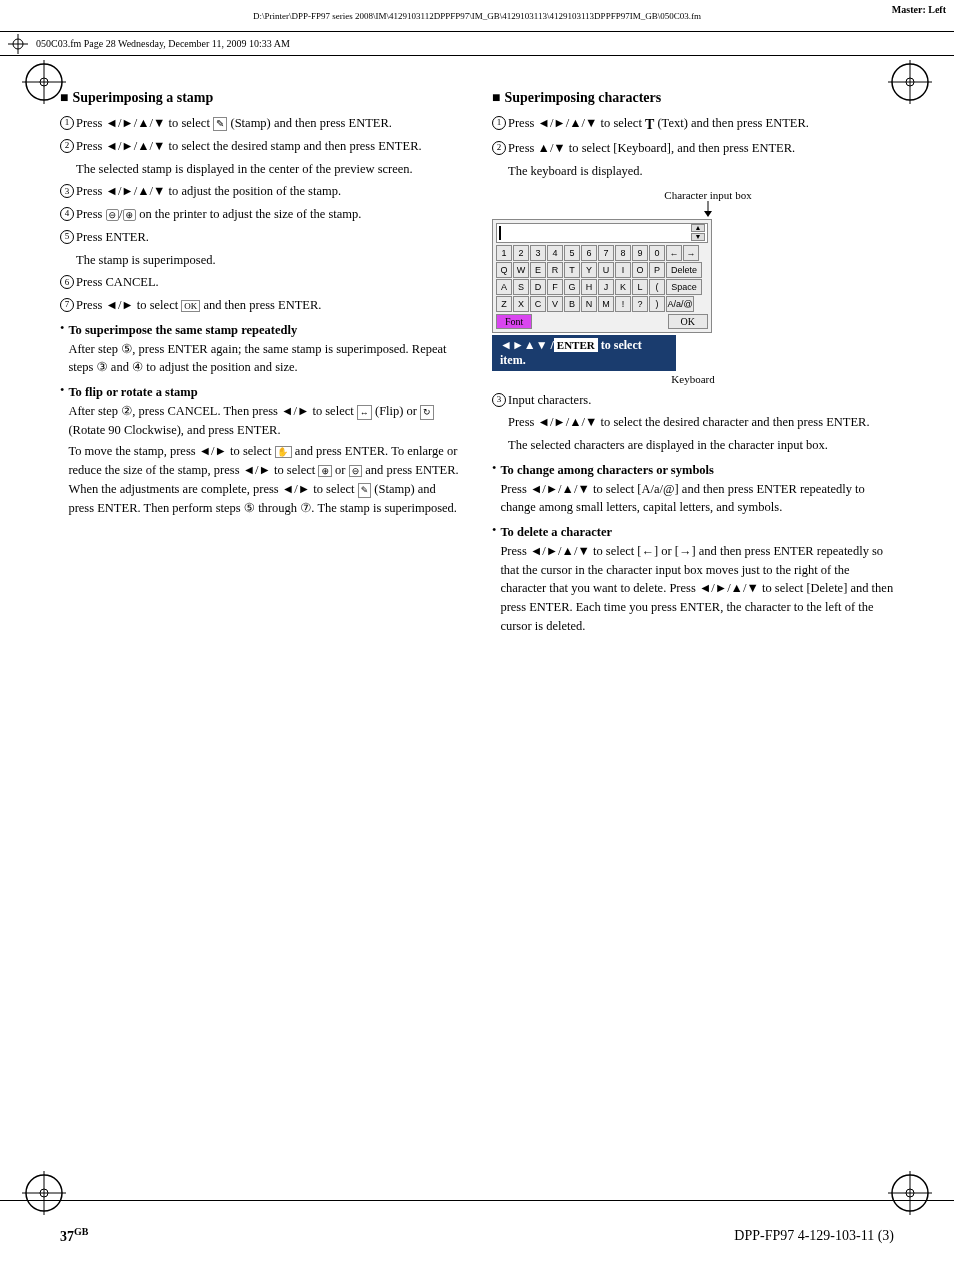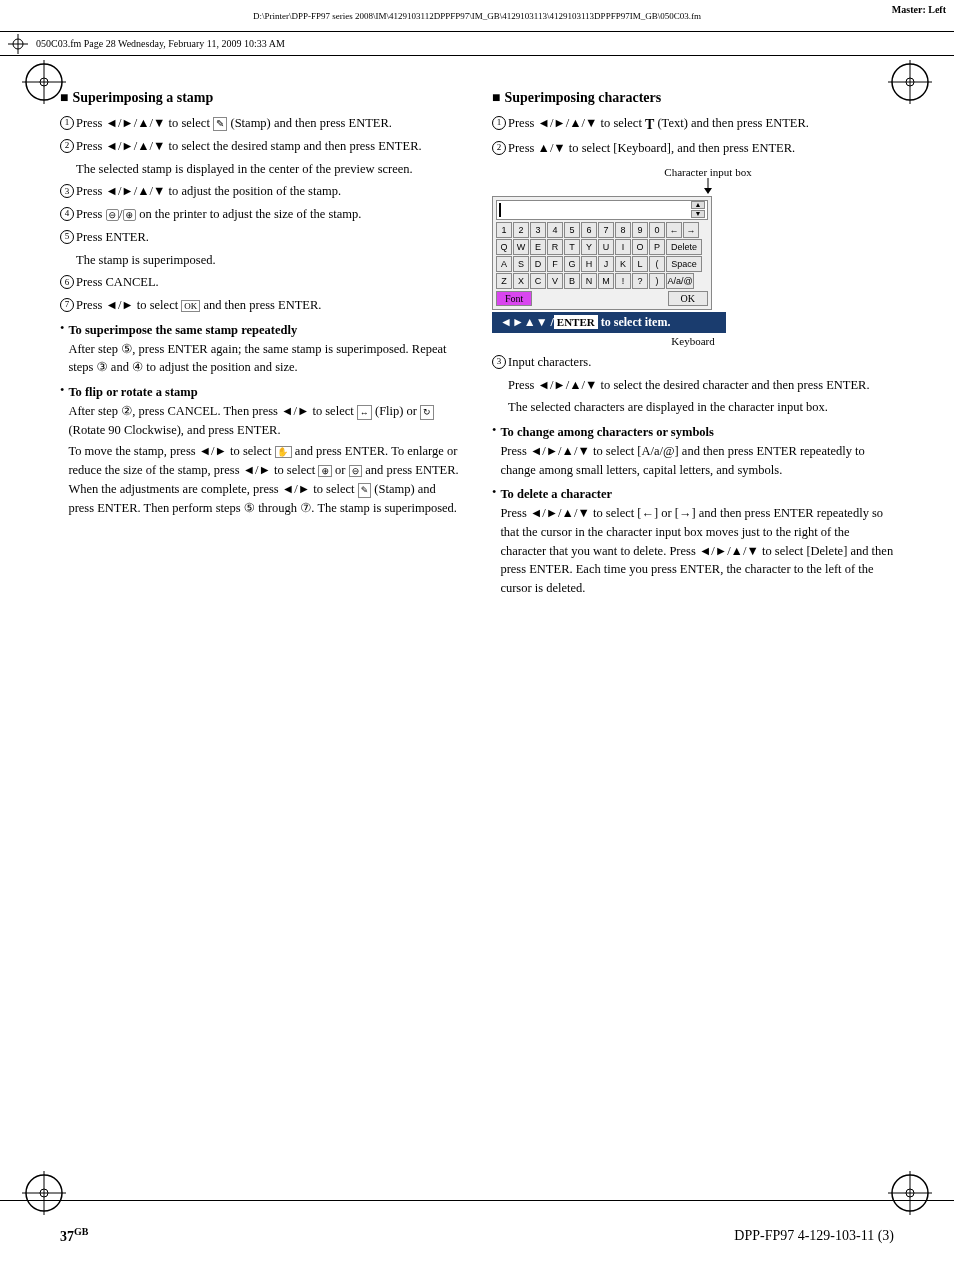--- a/index.html
+++ b/index.html
@@ -212,21 +212,21 @@
 
     
     .selected-bar {
       background: #1a3c6e;
       color: #fff;
       padding: 3px 8px;
       font-size: 12px;
       font-weight: bold;
       margin-top: 2px;
       margin-bottom: 2px;
-      width: 234px;
+      width: 184px;
     }
     .keyboard-label {
       font-size: 11px;
       text-align: center;
       margin-top: 2px;
     }
 
     
     .footer {
       position: absolute;
@@ -255,21 +255,21 @@
   <span style="font-size:10px; font-weight:bold; position:absolute; right:8px; top:4px;">Master: Left</span>
 </div>
 
 <div class="header-second">
 
   <svg width="20" height="20" viewBox="0 0 20 20" style="margin-right:8px;">
     <line x1="10" y1="0" x2="10" y2="20" stroke="#000" stroke-width="1"></line>
     <line x1="0" y1="10" x2="20" y2="10" stroke="#000" stroke-width="1"></line>
     <circle cx="10" cy="10" r="5" fill="none" stroke="#000" stroke-width="1"></circle>
   </svg>
-  <span style="font-size:10px;">050C03.fm   Page 28   Wednesday, February 11, 2009   10:33 AM</span>
+  <span style="font-size:10px;">050C03.fm   Page 28   Wednesday, December 11, 2009   10:33 AM</span>
 </div>
 
 <div style="position:absolute; top:60px; left:22px; width:44px; height:44px;">
   <svg width="44" height="44" viewBox="0 0 44 44">
     <circle cx="22" cy="22" r="18" fill="none" stroke="#000" stroke-width="1.5"></circle>
     <circle cx="22" cy="22" r="4" fill="none" stroke="#000" stroke-width="1"></circle>
     <line x1="22" y1="0" x2="22" y2="44" stroke="#000" stroke-width="1"></line>
     <line x1="0" y1="22" x2="44" y2="22" stroke="#000" stroke-width="1"></line>
   </svg>
 </div>
@@ -359,20 +359,21 @@
 
     <div class="num-item">
       <span class="num-circle">1</span>
       <span class="num-text">Press ◄/►/▲/▼ to select <span class="icon-text-t">T</span> (Text) and then press ENTER.</span>
     </div>
 
     <div class="num-item">
       <span class="num-circle">2</span>
       <span class="num-text">Press ▲/▼ to select [Keyboard], and then press ENTER.</span>
     </div>
+    <div class="indent-text">The keyboard is displayed.</div>
 
     <div class="keyboard-container">
       
       <div style="position:relative; margin-bottom:2px;">
         <div style="font-size:11px; text-align:center; margin-left:30px;">Character input box</div>
         <div style="display:flex; justify-content:center; margin-left:30px;">
           <svg width="60" height="16" viewBox="0 0 60 16">
             <line x1="30" y1="0" x2="30" y2="14" stroke="#000" stroke-width="1"></line>
             <polygon points="26,10 34,10 30,16" fill="#000"></polygon>
           </svg>

